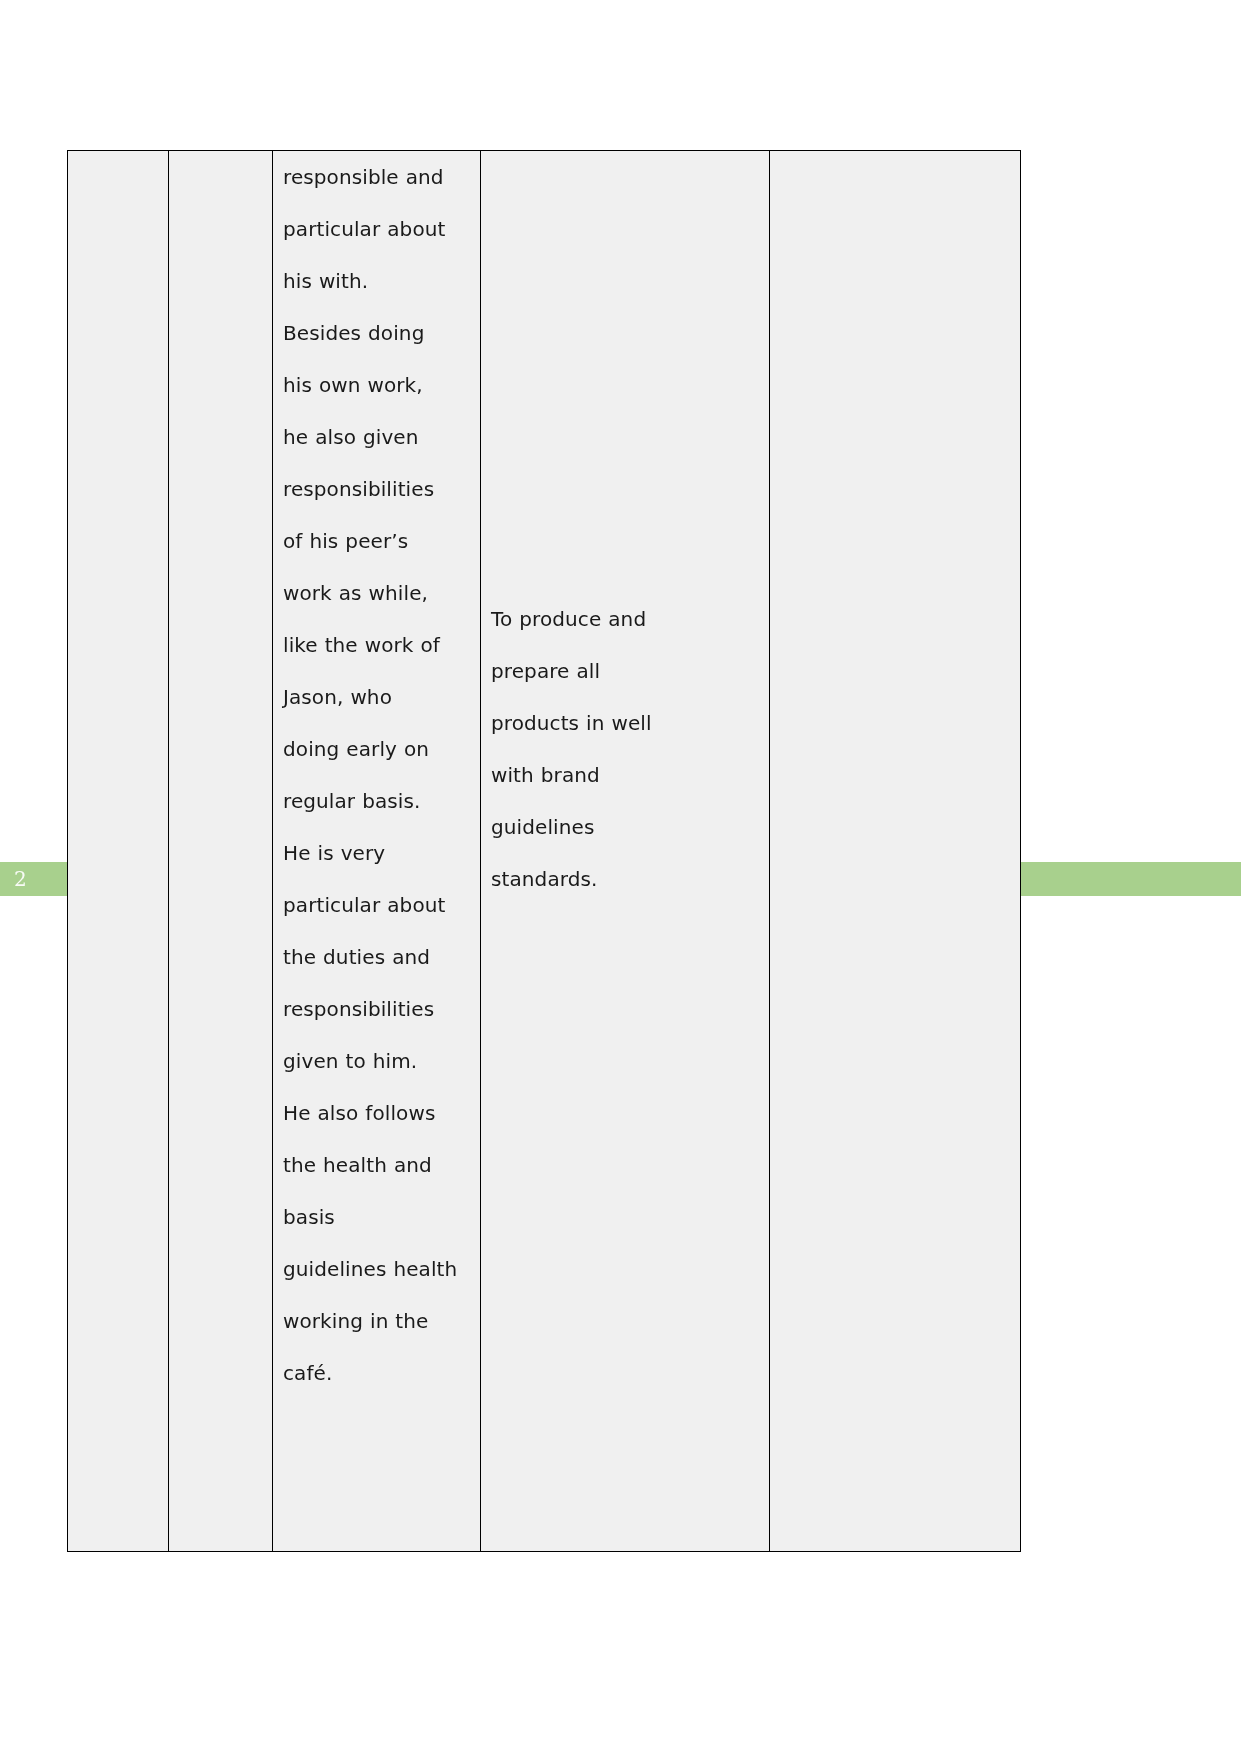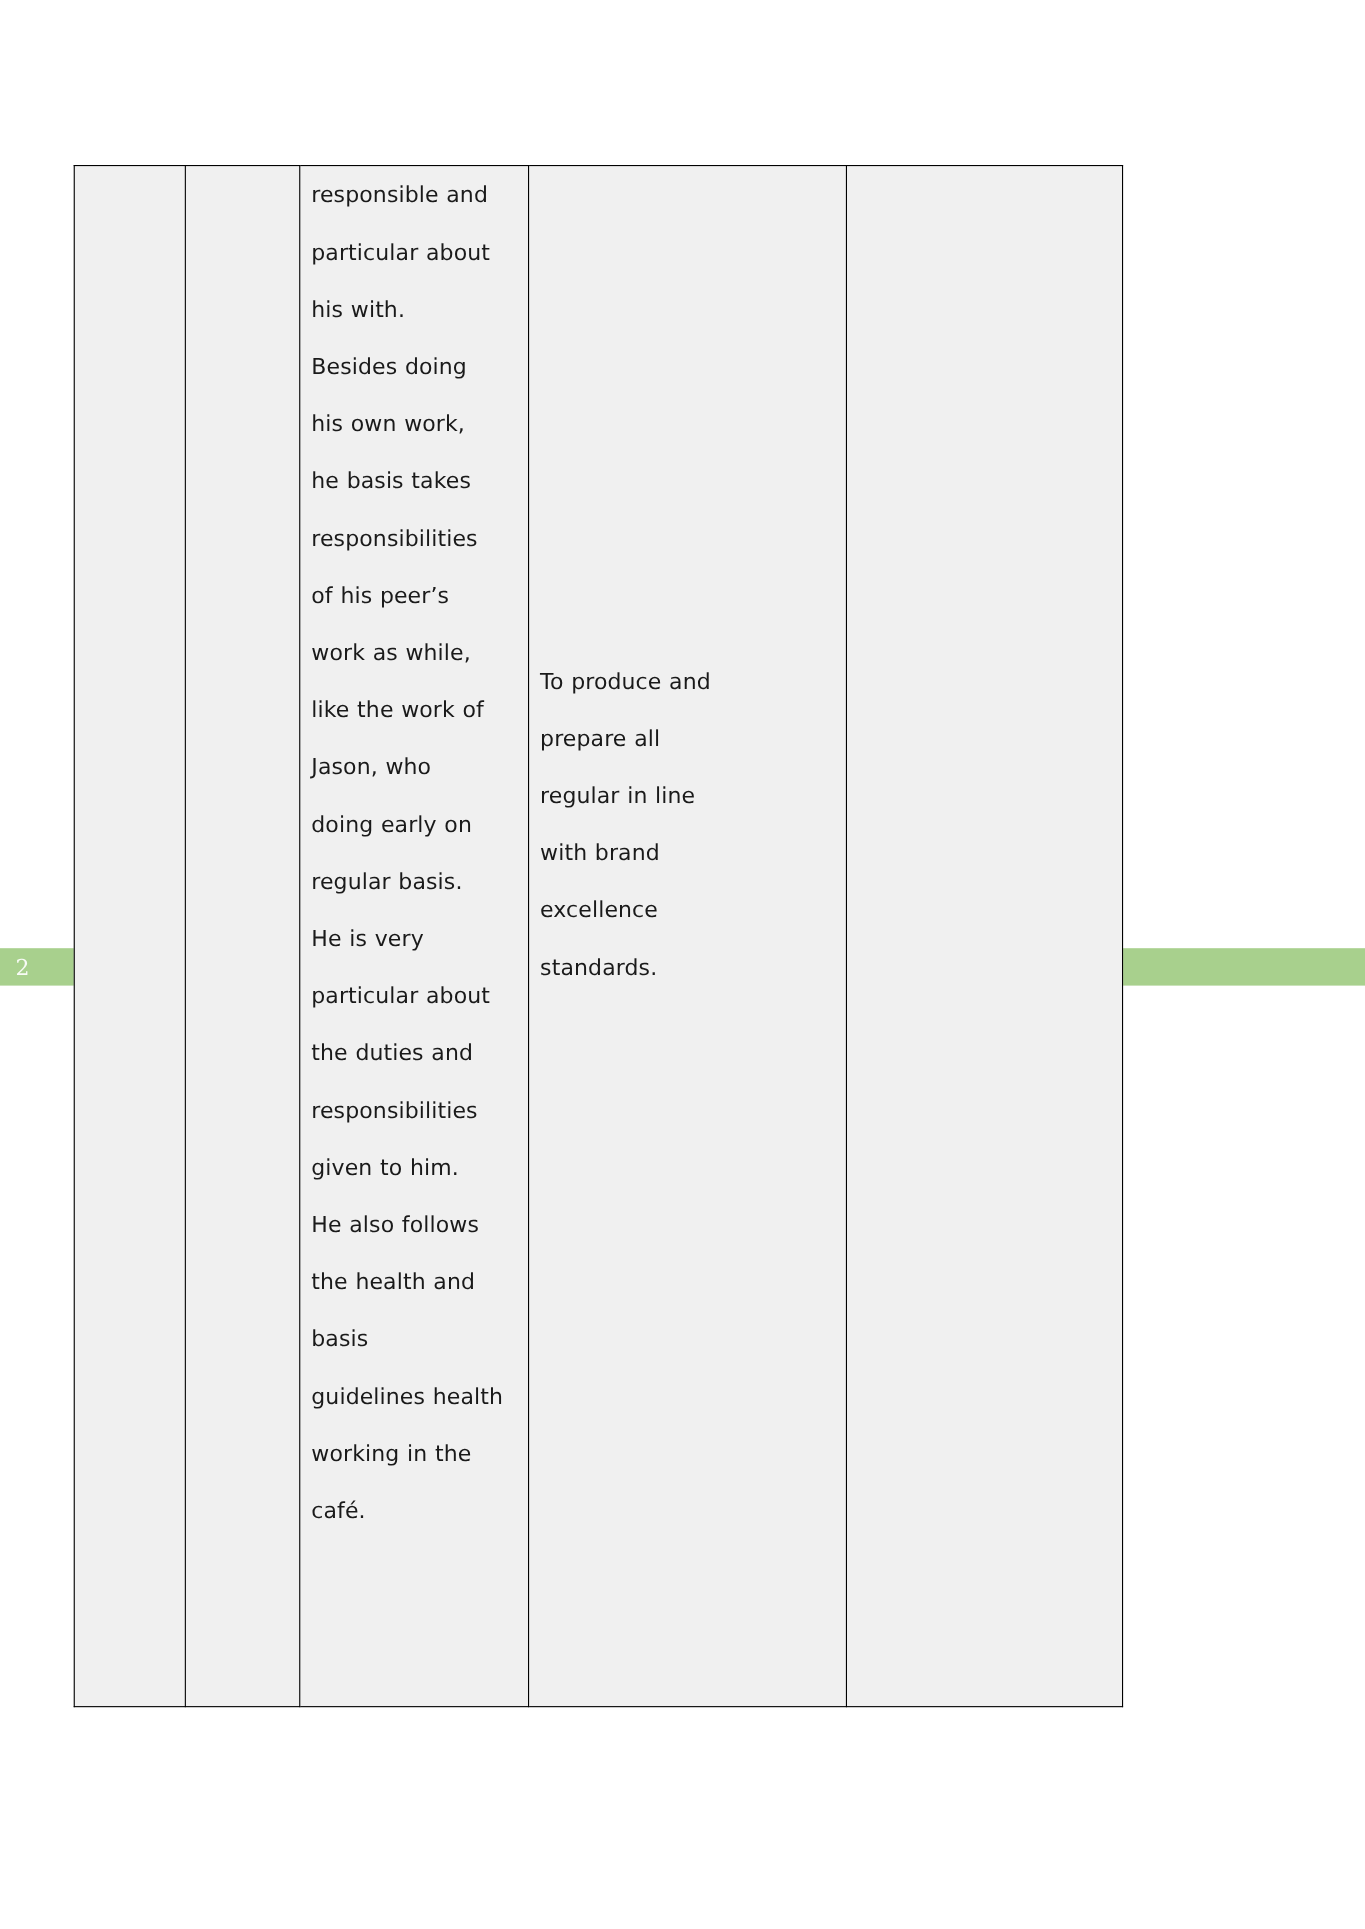--- a/index.html
+++ b/index.html
@@ -123,21 +123,21 @@
         <div class="cell-pad"></div>
       </td>
       <td class="col-c">
         <div class="cell-pad cell-c-inner">
           <p class="text-block" id="col3-text">
                 <span class="ln">responsible and</span>
                 <span class="ln">particular about</span>
                 <span class="ln">his with.</span>
                 <span class="ln">Besides doing</span>
                 <span class="ln">his own work,</span>
-                <span class="ln">he basis takes</span>
+                <span class="ln">he also given</span>
                 <span class="ln">responsibilities</span>
                 <span class="ln">of his peer’s</span>
                 <span class="ln">work as while,</span>
                 <span class="ln">like the work of</span>
                 <span class="ln">Jason, who</span>
                 <span class="ln">doing early on</span>
                 <span class="ln">regular basis.</span>
                 <span class="ln">He is very</span>
                 <span class="ln">particular about</span>
                 <span class="ln">the duties and</span>
@@ -150,23 +150,23 @@
                 <span class="ln">working in the</span>
                 <span class="ln">café.</span>
               </p>
         </div>
       </td>
       <td class="col-d">
         <div class="cell-pad cell-d-inner">
           <p class="text-block" id="col4-text">
                 <span class="ln">To produce and</span>
                 <span class="ln">prepare all</span>
-                <span class="ln">regular in line</span>
+                <span class="ln">products in well</span>
                 <span class="ln">with brand</span>
-                <span class="ln">excellence</span>
+                <span class="ln">guidelines</span>
                 <span class="ln">standards.</span>
               </p>
         </div>
       </td>
       <td class="col-e">
         <div class="cell-pad"></div>
       </td>
     </tr>
   </tbody>
     </table>

